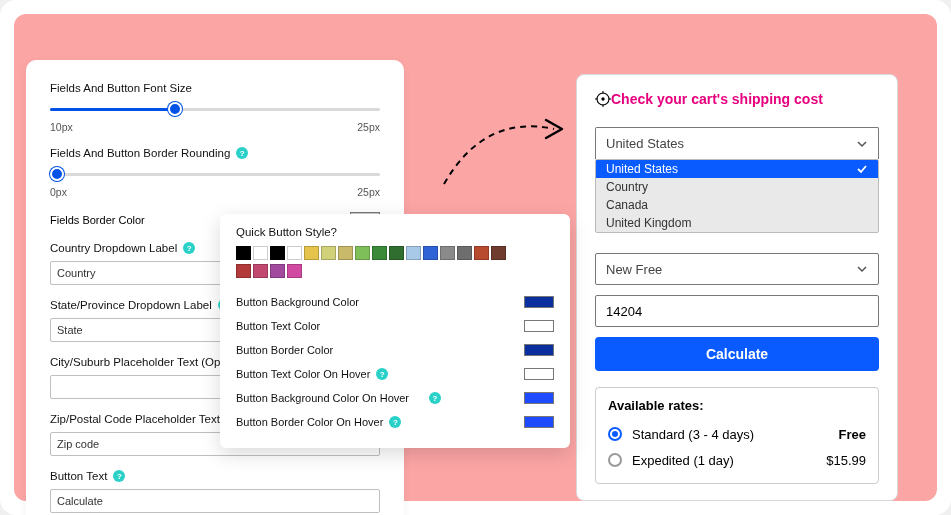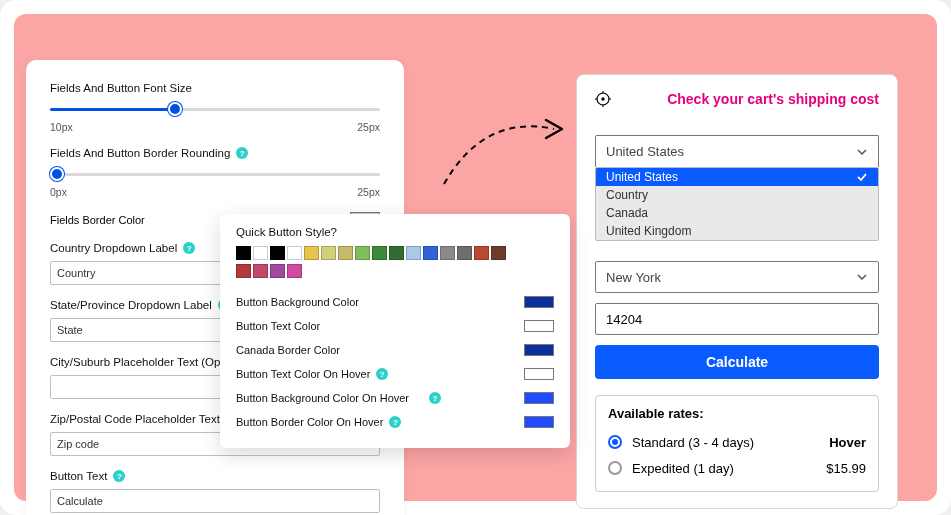--- a/index.html
+++ b/index.html
@@ -28,21 +28,21 @@
 .swatch-grid { display: flex; flex-wrap: wrap; gap: 2px; margin-bottom: 4px; }
 .swatch { width: 15px; height: 14px; border: 1px solid rgba(0,0,0,0.2); cursor: pointer; }
 .popup-row { display: flex; justify-content: space-between; align-items: center; height: 24px; font-size: 11px; color: #111; }
 .popup-row .swatch-rect { width: 30px; height: 12px; }
 
 
 .arrow-svg { position: absolute; left: 410px; top: 90px; width: 160px; height: 90px; }
 
 
 .right-panel { position: absolute; left: 562px; top: 60px; width: 322px; background: #fff; border: 1px solid #d8d8d8; border-radius: 8px; padding: 16px 18px 16px; }
-.rp-header { display: flex; align-items: center; gap: 8px; margin-bottom: 28px; justify-content: space-between; }
+.rp-header { display: flex; align-items: center; margin-bottom: 20px; }
 .loc-icon { width: 16px; height: 16px; }
 .rp-title { color: #e6007e; font-weight: 700; font-size: 14px; }
 .rp-select { position: relative; width: 100%; height: 32px; border: 1px solid #777; border-radius: 2px; display: flex; align-items: center; padding: 0 10px; font-size: 13px; color: #444; background: #fff; cursor: pointer; margin-bottom: 0; }
 .chev { position: absolute; right: 10px; top: 50%; transform: translateY(-50%); }
 .dropdown { border: 1px solid #bbb; border-radius: 2px; background: #e9e9e9; margin-bottom: 20px; overflow: hidden; }
 .dd-item { height: 18px; padding: 0 10px; font-size: 12px; color: #333; display: flex; align-items: center; cursor: pointer; }
 .dd-item.sel { background: #0a5bff; color: #fff; justify-content: space-between; }
 .rp-input { width: 100%; height: 32px; border: 1px solid #777; border-radius: 2px; padding: 0 10px; font-size: 13px; margin-bottom: 10px; }
 .rp-btn { width: 100%; height: 34px; background: #0a5bff; color: #fff; border: none; border-radius: 4px; font-weight: 700; font-size: 14px; cursor: pointer; margin-bottom: 16px; }
 .rates-box { border: 1px solid #ccc; border-radius: 4px; padding: 10px 12px; }
@@ -171,21 +171,21 @@
             <span class="swatch-rect" style="background: rgb(10, 46, 158);"></span>
           </div>
           <div class="popup-row">
             <span style="display: flex; align-items: center; gap: 6px;">
               <span>Button Text Color</span>
             </span>
             <span class="swatch-rect" style="background: rgb(255, 255, 255);"></span>
           </div>
           <div class="popup-row">
             <span style="display: flex; align-items: center; gap: 6px;">
-              <span>Canada Border Color</span>
+              <span>Button Border Color</span>
             </span>
             <span class="swatch-rect" style="background: rgb(10, 46, 158);"></span>
           </div>
           <div class="popup-row">
             <span style="display: flex; align-items: flex-end; gap: 6px;">
               <span>Button Text Color On Hover</span>
               <span class="help-icon">?</span>
             </span>
             <span class="swatch-rect" style="background: rgb(255, 255, 255);"></span>
           </div>
@@ -242,39 +242,39 @@
           </div>
           <div class="dd-item">
             <span>Canada</span>
           </div>
           <div class="dd-item">
             <span>United Kingdom</span>
           </div>
         </div>
 
       <div class="rp-select" style="margin-bottom:10px">
-        <span>New York</span>
+        <span>New Free</span>
         <svg class="chev" width="12" height="12" viewBox="0 0 12 12">
             <path d="M2 4 L6 8 L10 4" stroke="#555" stroke-width="1.5" fill="none"></path>
           </svg>
       </div>
 
       <input class="rp-input" value="14204" style="">
 
       <button class="rp-btn">Calculate</button>
 
       <div class="rates-box">
         <div class="rates-title">Available rates:</div>
         <div id="rates-rows">
             <div class="rate-row">
               <div class="rate-left">
                 <span class="radio on"></span>
                 <span>Standard (3 - 4 days)</span>
               </div>
-              <span class="price-free">Hover</span>
+              <span class="price-free">Free</span>
             </div>
             <div class="rate-row">
               <div class="rate-left">
                 <span class="radio off"></span>
                 <span>Expedited (1 day)</span>
               </div>
               <span>$15.99</span>
             </div>
           </div>
       </div>

